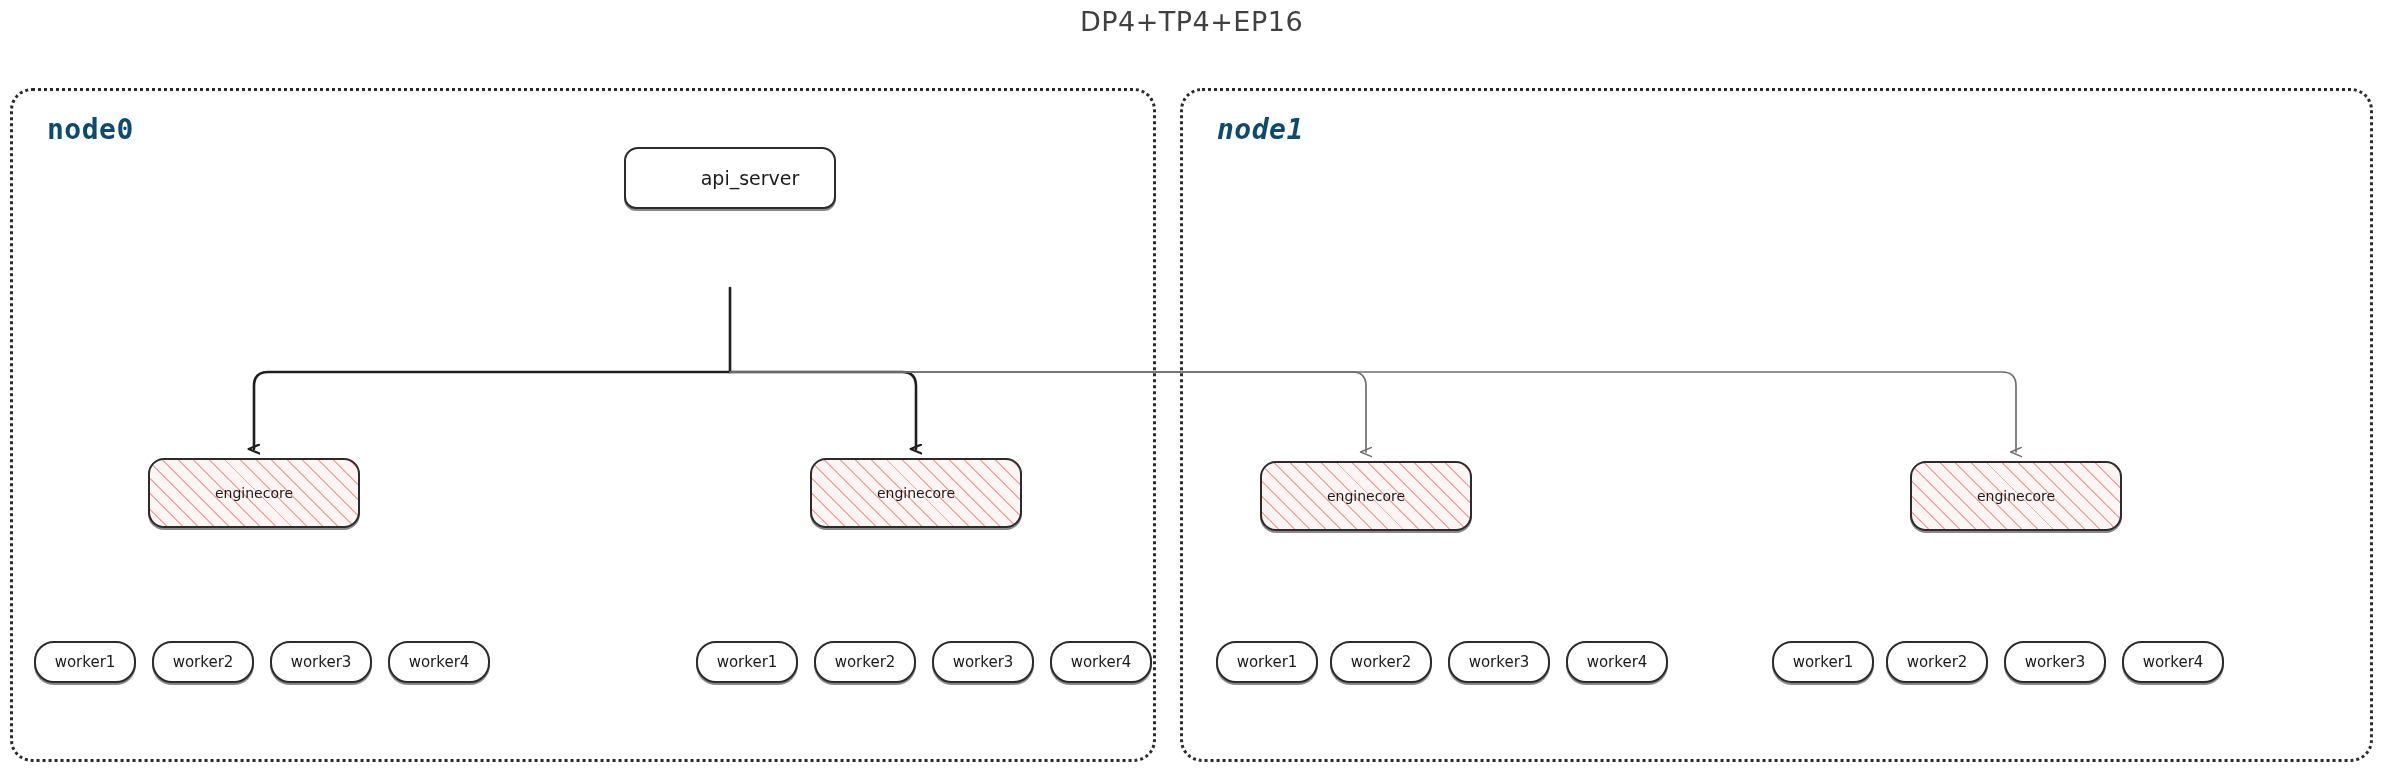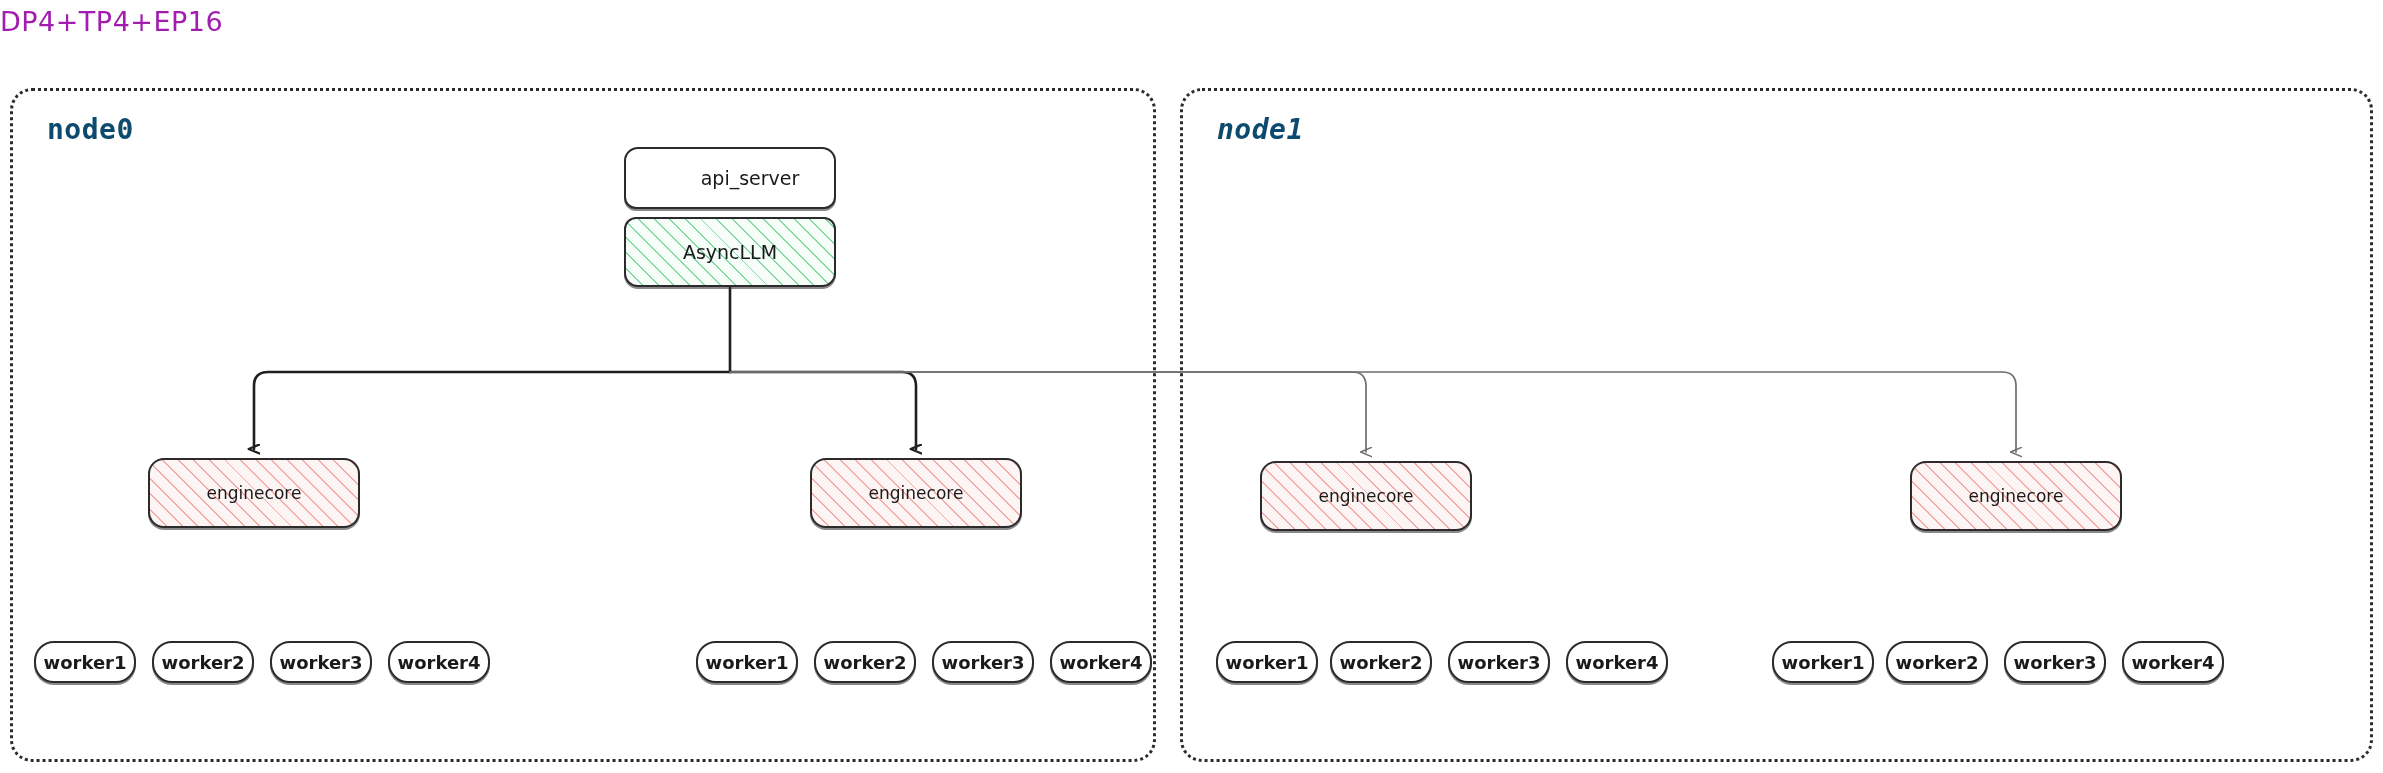--- a/index.html
+++ b/index.html
@@ -17,24 +17,24 @@
     background: #ffffff;
     overflow: hidden;
   }
 
   
   #diagram-title {
     position: absolute;
     left: 0;
     top: 6px;
     width: 2383px;
-    text-align: left;
+    text-align: center;
     font-family: "DejaVu Sans", sans-serif;
     font-size: 27px;
-    color: #a21caf;
+    color: #404040;
     letter-spacing: 0.5px;
   }
 
   
   .node-container {
     position: absolute;
     border: 3px dotted #2b2b2b;
     border-radius: 22px;
     box-sizing: border-box;
     background: transparent;
@@ -95,28 +95,27 @@
 
   .api-box {
     font-size: 19px;
     border-radius: 14px 14px 12px 12px;
   }
   .async-box {
     font-size: 19px;
     border-radius: 12px 12px 14px 14px;
   }
   .engine-box {
-    font-size: 17px;
+    font-size: 14px;
     border-radius: 16px;
   }
   .worker-box {
-    font-size: 18px;
+    font-size: 15px;
     border-radius: 20px;
     border-width: 2.5px;
-    font-weight: bold;
   }
 
   
   #connectors {
     position: absolute;
     left: 0;
     top: 0;
     width: 2383px;
     height: 773px;
     pointer-events: none;
@@ -155,23 +154,20 @@
 
     <path d="M730,372 L1352,372 Q1366,372 1366,386 L1366,452" fill="none" stroke="#6e6e6e" stroke-width="1.7" stroke-linecap="round" stroke-linejoin="round" marker-end="url(#arrowLight)"></path>
 
     <path d="M730,372 L2002,372 Q2016,372 2016,386 L2016,452" fill="none" stroke="#6e6e6e" stroke-width="1.7" stroke-linecap="round" stroke-linejoin="round" marker-end="url(#arrowLight)"></path>
   </svg>
 
   <div class="box box-plain api-box" style="left:624px; top:147px; width:212px; height:62px;padding-left:40px;">
     <span>api_server</span>
   </div>
 
-  <div class="box box-green async-box" style="left:624px; top:217px; width:212px; height:70px;">
-    <span>AsyncLLM</span>
-  </div>
 
   <div class="box box-pink engine-box" style="left:148px; top:458px; width:212px; height:70px;">
     <span>enginecore</span>
   </div>
 
   <div class="box box-pink engine-box" style="left:810px; top:458px; width:212px; height:70px;">
     <span>enginecore</span>
   </div>
 
   <div class="box box-pink engine-box" style="left:1260px; top:461px; width:212px; height:70px;">

